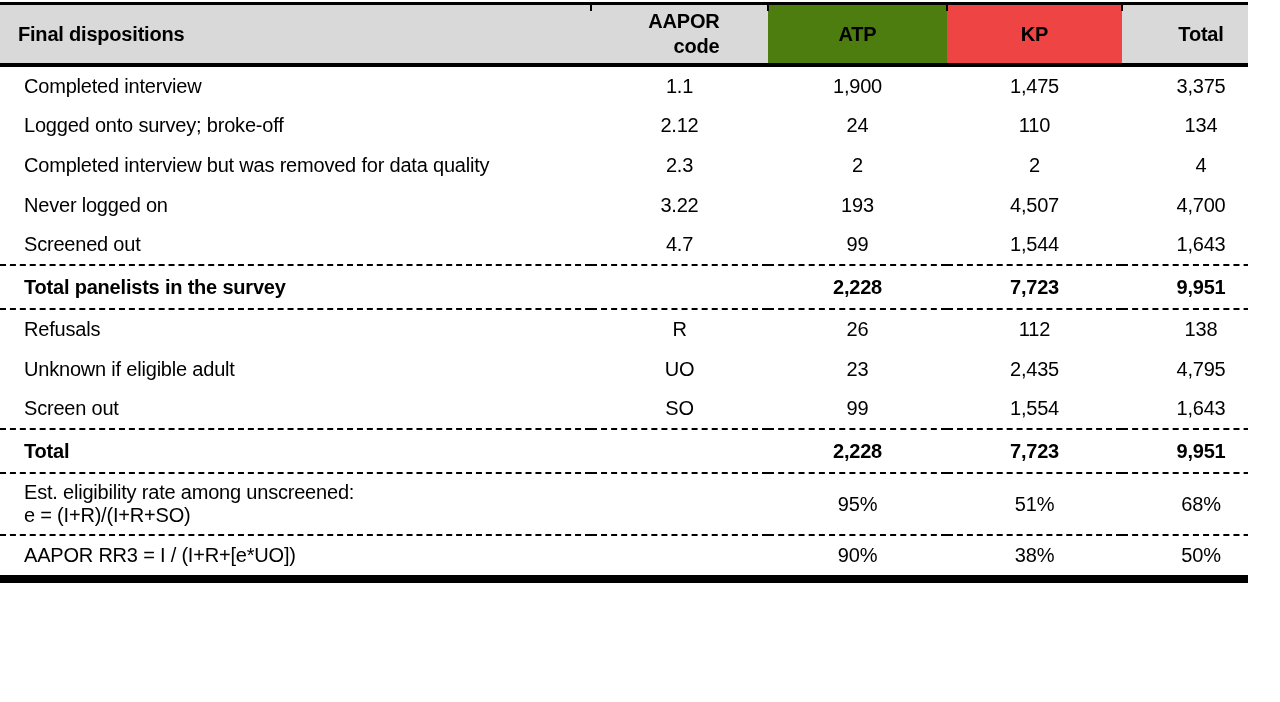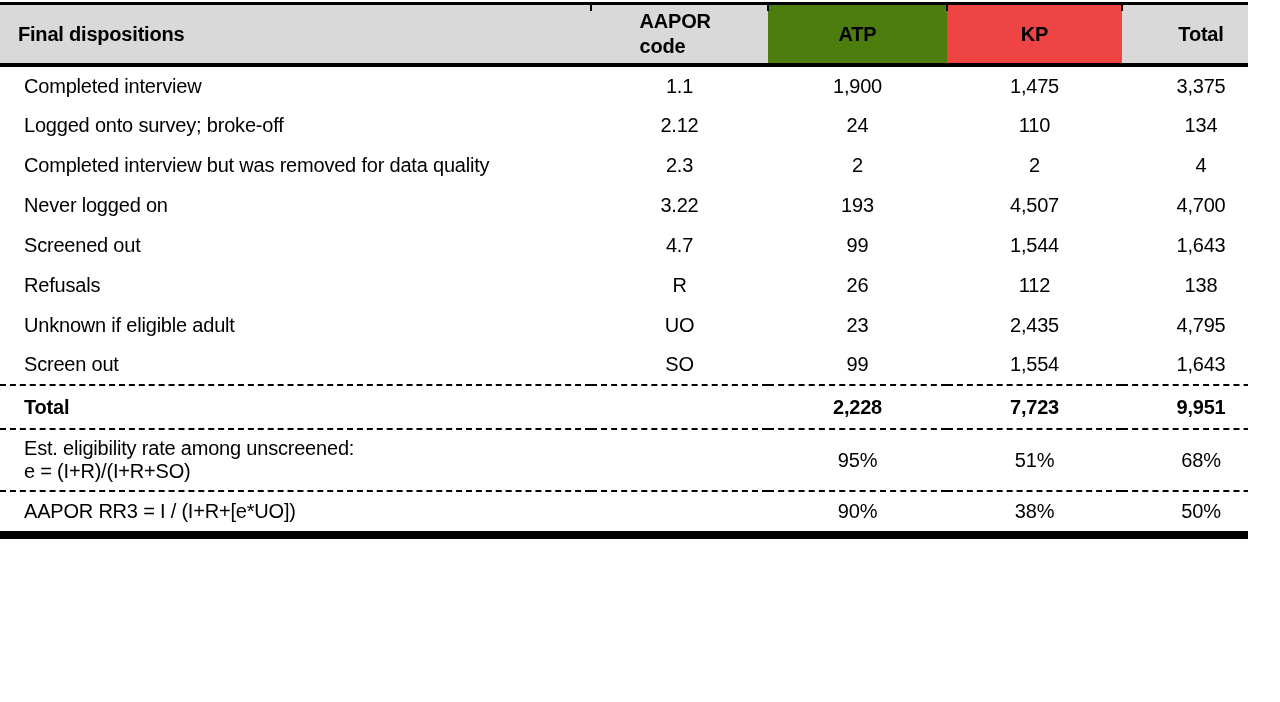--- a/index.html
+++ b/index.html
@@ -46,21 +46,21 @@
     position: absolute;
     left: -1px;
     top: -3px;
     width: 2px;
     height: 9px;
     background: #000;
   }
   .th-narrow {
     display: inline-block;
     width: 80px;
-    text-align: left;
+    text-align: right;
   }
   td {
     font-size: 20px;
     letter-spacing: -0.2px;
     vertical-align: middle;
     padding: 2px 8px;
     line-height: 23px;
   }
   td.col-label { text-align: left; padding-left: 24px; }
   td.col-num   { text-align: center; }
@@ -128,20 +128,27 @@
           <td class="col-num">4,507</td>
           <td class="col-num">4,700</td>
         </tr>
         <tr class="row-data">
           <td class="col-label"><span class="label-text">Screened out</span></td>
           <td class="col-num">4.7</td>
           <td class="col-num">99</td>
           <td class="col-num">1,544</td>
           <td class="col-num">1,643</td>
         </tr>
+        <tr class="row-total">
+          <td class="col-label"><span class="label-text">Total panelists in the survey</span></td>
+          <td class="col-num"></td>
+          <td class="col-num">2,228</td>
+          <td class="col-num">7,723</td>
+          <td class="col-num">9,951</td>
+        </tr>
         <tr class="row-data">
           <td class="col-label"><span class="label-text">Refusals</span></td>
           <td class="col-num">R</td>
           <td class="col-num">26</td>
           <td class="col-num">112</td>
           <td class="col-num">138</td>
         </tr>
         <tr class="row-data">
           <td class="col-label"><span class="label-text">Unknown if eligible adult</span></td>
           <td class="col-num">UO</td>

